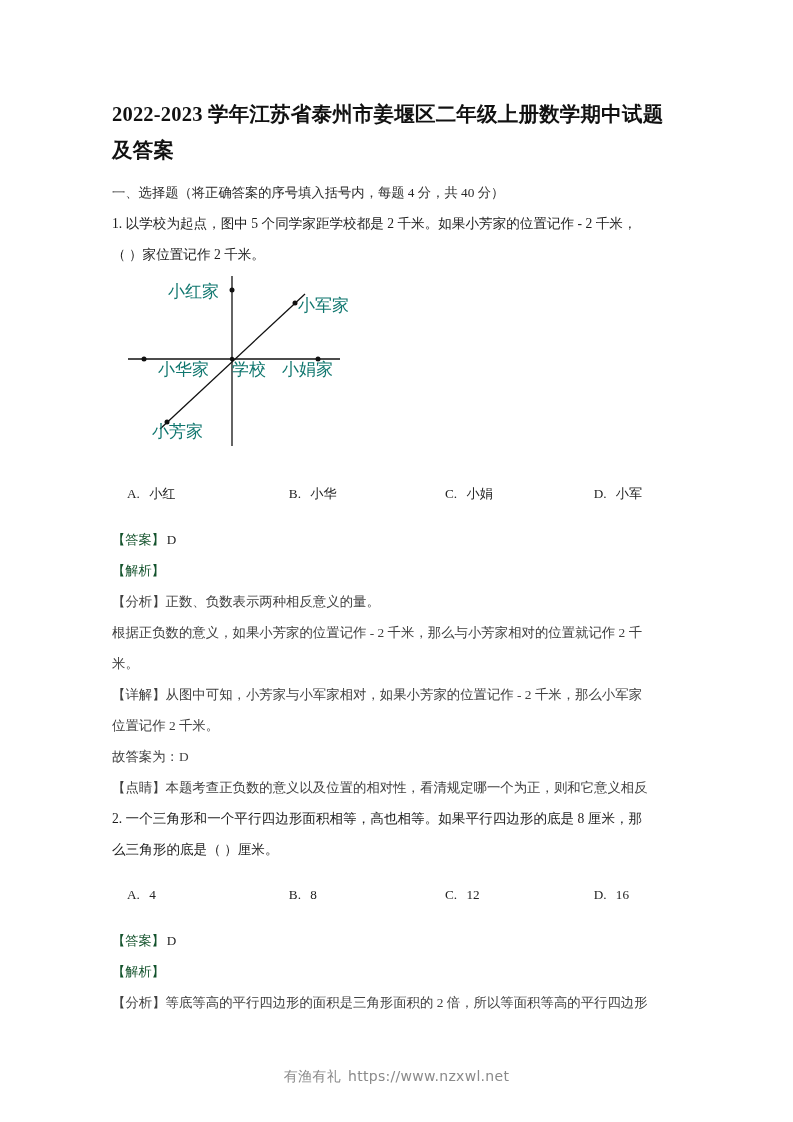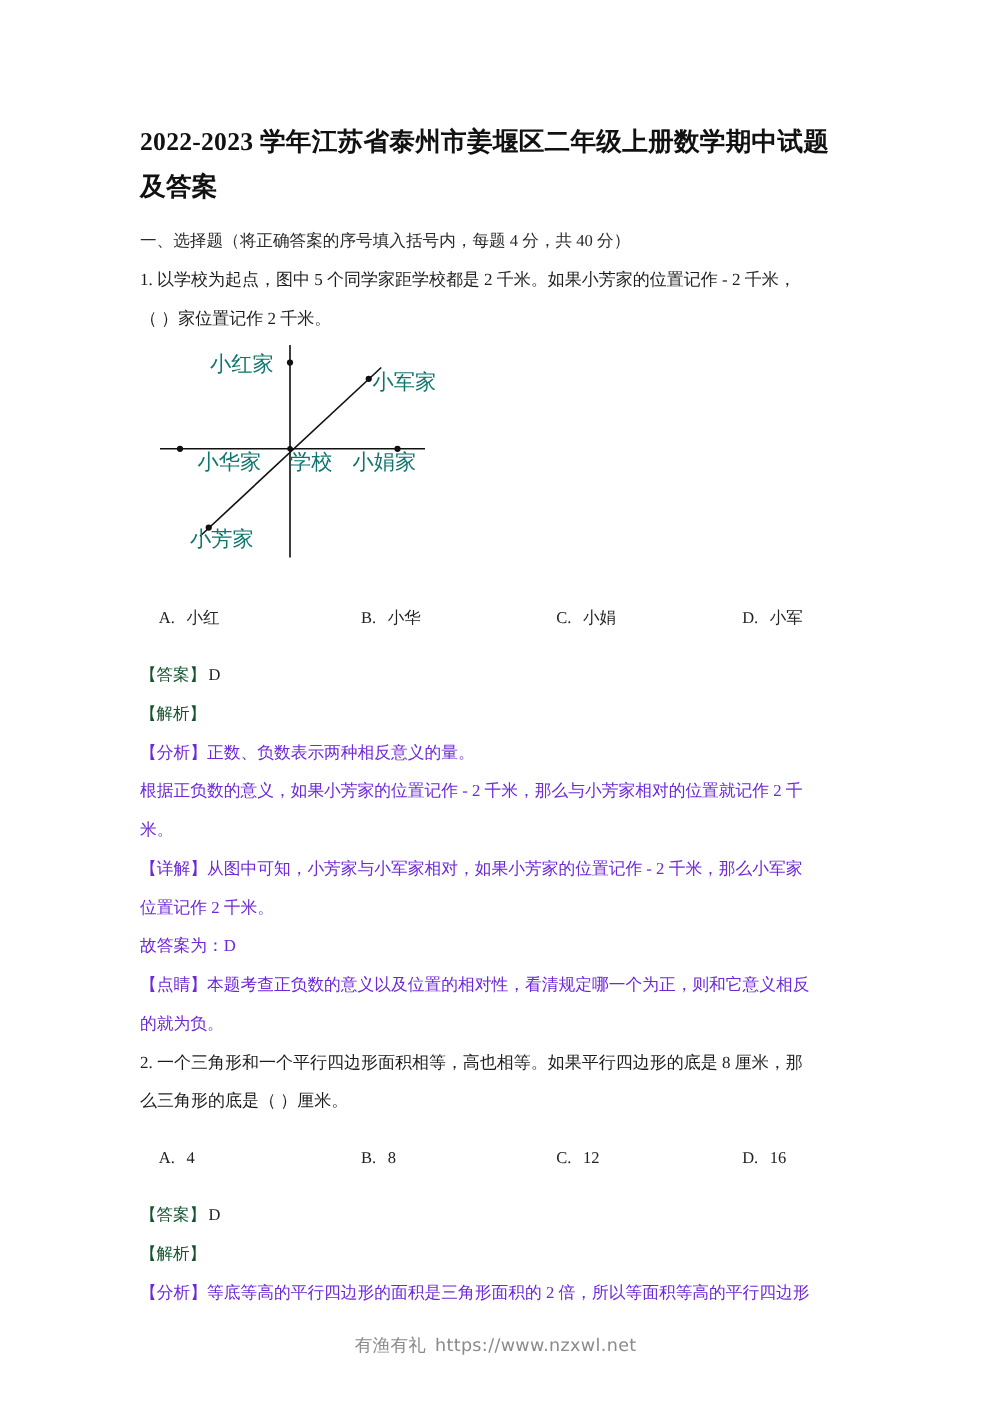--- a/index.html
+++ b/index.html
@@ -50,21 +50,21 @@
   .qtext {
     font-size: 13.6px;
     line-height: 31px;
     color: #1c1c1c;
     margin: 0;
     text-align: justify;
   }
   .para {
     font-size: 13.4px;
     line-height: 31px;
-    color: #6d28d9;
+    color: #404040;
     margin: 0;
     text-align: justify;
   }
 
   
   .options {
     display: flex;
     font-size: 13.2px;
     line-height: 30px;
     color: #222222;
@@ -211,21 +211,20 @@
       <p class="para">
         <span>【详解】</span><span>从图中可知，小芳家与小军家相对，如果小芳家的位置记作 - 2 千米，那么小军家</span>
       </p>
       <p class="para">位置记作 2 千米。</p>
 
       <p class="para">故答案为：D</p>
 
       <p class="para">
         <span>【点睛】</span><span>本题考查正负数的意义以及位置的相对性，看清规定哪一个为正，则和它意义相反</span>
       </p>
-      <p class="para">的就为负。</p>
     </div>
 
     <div>
       <p class="qtext">
         <span>2.</span>
         <span>一个三角形和一个平行四边形面积相等，高也相等。如果平行四边形的底是 8 厘米，那</span>
       </p>
       <p class="qtext">么三角形的底是（    ）厘米。</p>
 
       <div class="options">

